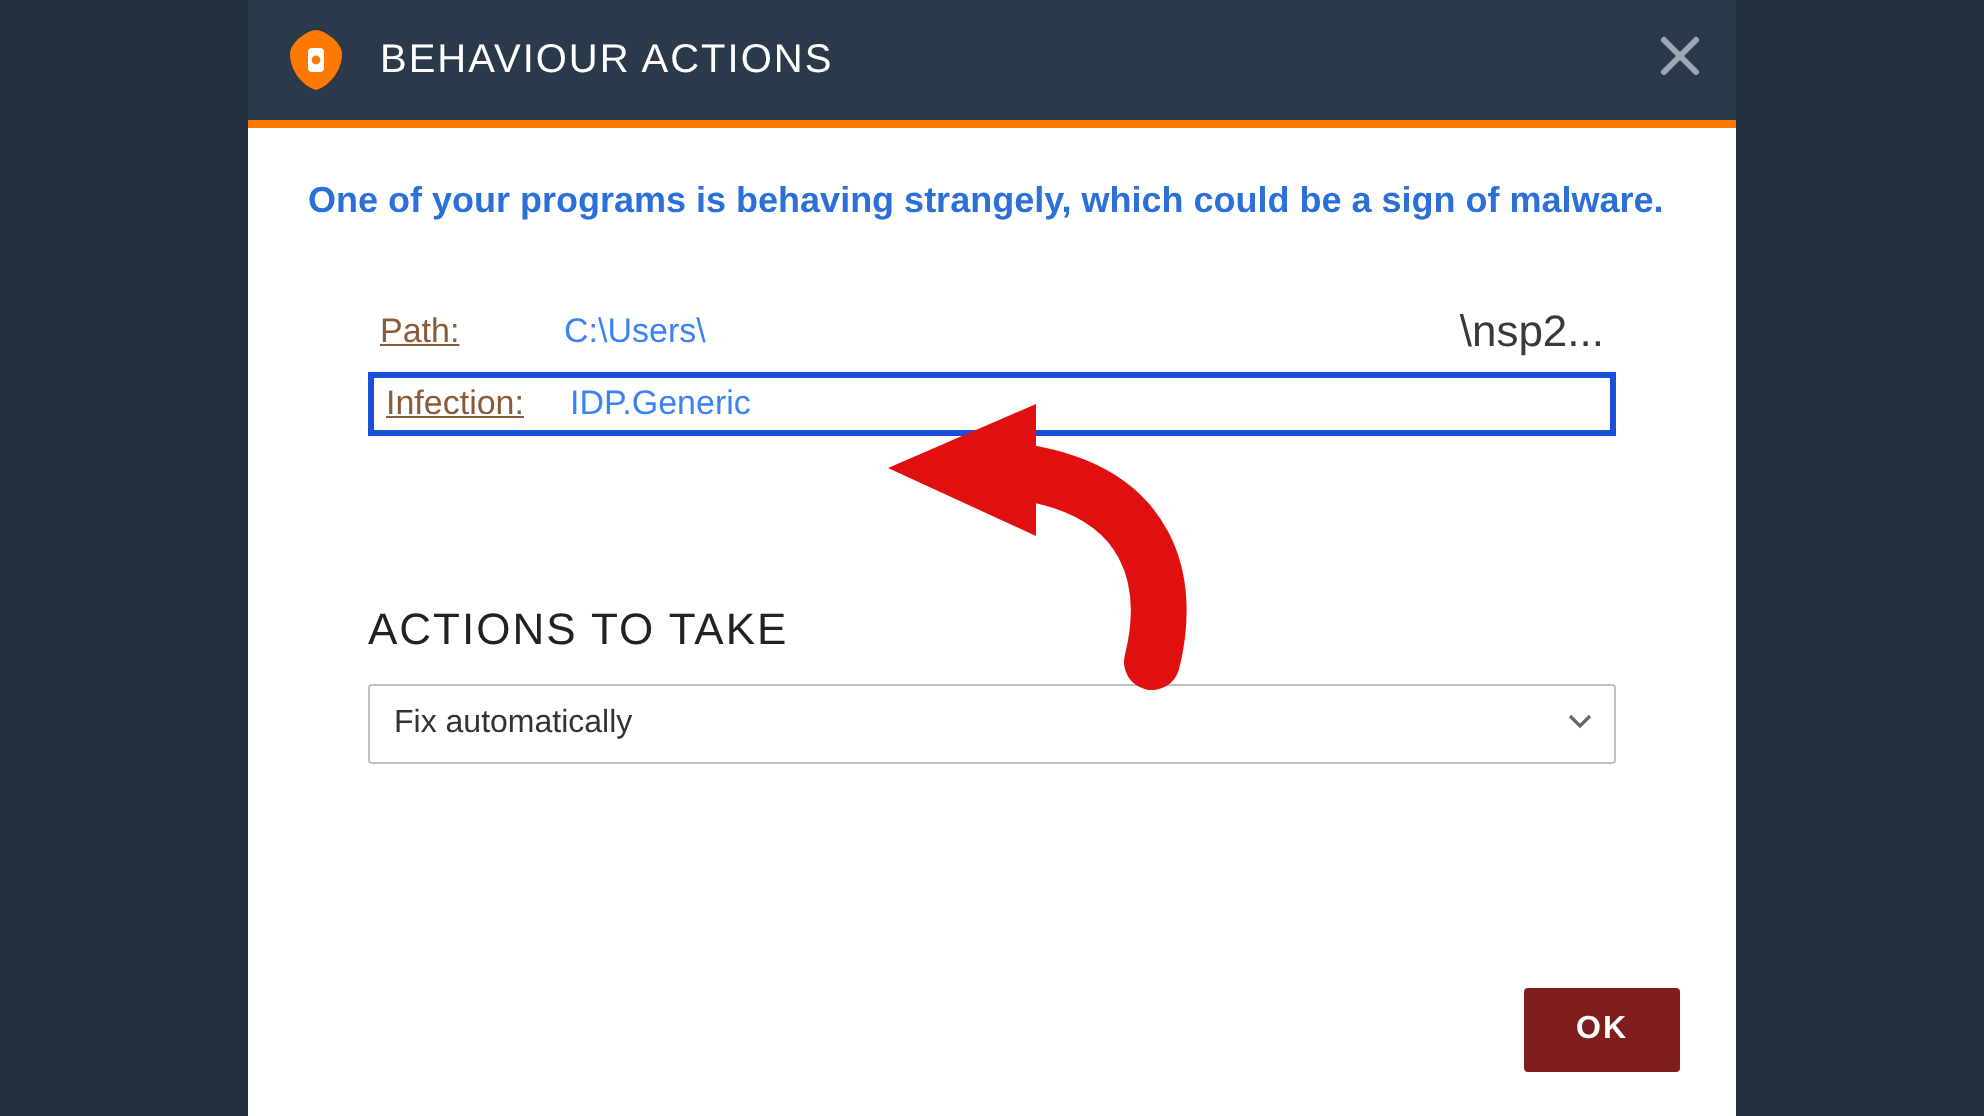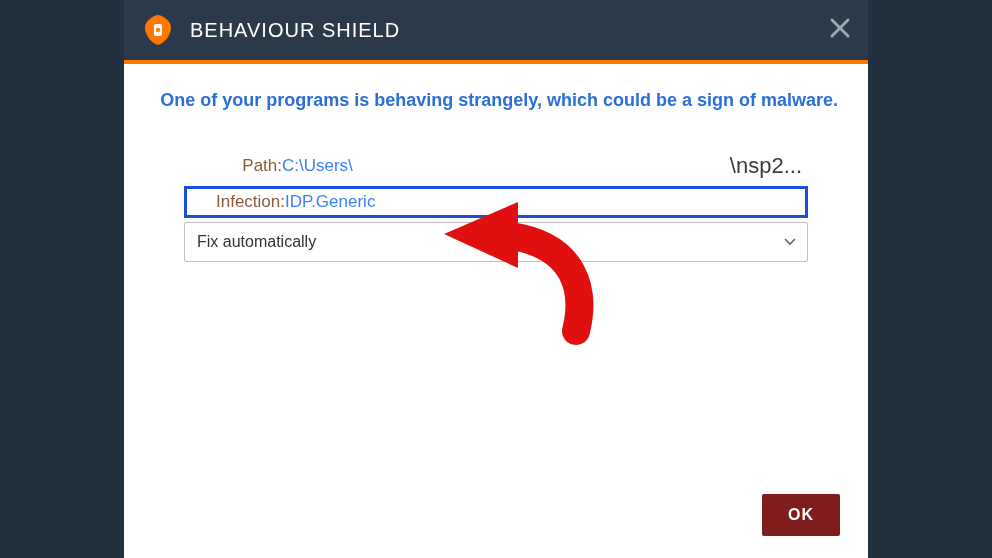--- a/index.html
+++ b/index.html
@@ -58,21 +58,20 @@
     }
     .accent-bar {
       height: 4px;
       background: #ff7800;
       width: 100%;
     }
     .content {
       flex: 1;
       padding: 24px 30px 0 30px;
       position: relative;
-      text-align: right;
     }
     .warning {
       color: #2b6fd8;
       font-size: 18px;
       font-weight: 600;
       line-height: 1.35;
       margin-bottom: 38px;
     }
     .details {
       padding-left: 30px;
@@ -83,20 +82,21 @@
       align-items: center;
       margin-bottom: 4px;
       height: 32px;
       padding: 0 6px;
     }
     .row-label {
       color: #8a5a3a;
       font-size: 17px;
       width: 92px;
       flex-shrink: 0;
+      text-decoration: underline;
     }
     .row-value {
       color: #3b82f6;
       font-size: 17px;
     }
     .row-value-right {
       color: #3a3a3a;
       font-size: 22px;
       margin-left: auto;
     }
@@ -163,21 +163,21 @@
 <div class="dialog">
 
   <div class="header">
     <div class="logo">
       <svg width="34" height="34" viewBox="0 0 34 34">
         <path d="M17 2 C21 2 30 8 30 14 C30 22 24 30 17 32 C10 30 4 22 4 14 C4 8 13 2 17 2 Z" fill="#ff7800"></path>
         <rect x="13" y="11" width="8" height="12" rx="2" fill="#ffffff"></rect>
         <circle cx="17" cy="17" r="2.2" fill="#ff7800"></circle>
       </svg>
     </div>
-    <div class="header-title">BEHAVIOUR SHIELD</div>
+    <div class="header-title">BEHAVIOUR ACTIONS</div>
     <div class="close-btn">
       <span>
         <svg width="22" height="22" viewBox="0 0 22 22">
           <line x1="3" y1="3" x2="19" y2="19" stroke="#9aa6b0" stroke-width="3" stroke-linecap="round"></line>
           <line x1="19" y1="3" x2="3" y2="19" stroke="#9aa6b0" stroke-width="3" stroke-linecap="round"></line>
         </svg>
       </span>
     </div>
   </div>
 
@@ -191,20 +191,21 @@
         <div class="row-label">Path:</div>
         <div class="row-value">C:\Users\</div>
         <div class="row-value-right">\nsp2...</div>
       </div>
       <div class="row infection-row">
         <div class="row-label">Infection:</div>
         <div class="row-value">IDP.Generic</div>
       </div>
     </div>
 
+    <div class="actions-title">ACTIONS TO TAKE</div>
 
     <div class="select-wrap">
       <span class="select-value">Fix automatically</span>
       <span class="select-chevron">
         <svg width="14" height="10" viewBox="0 0 14 10">
           <polyline points="2,2 7,7 12,2" fill="none" stroke="#666" stroke-width="1.6"></polyline>
         </svg>
       </span>
     </div>
   </div>

